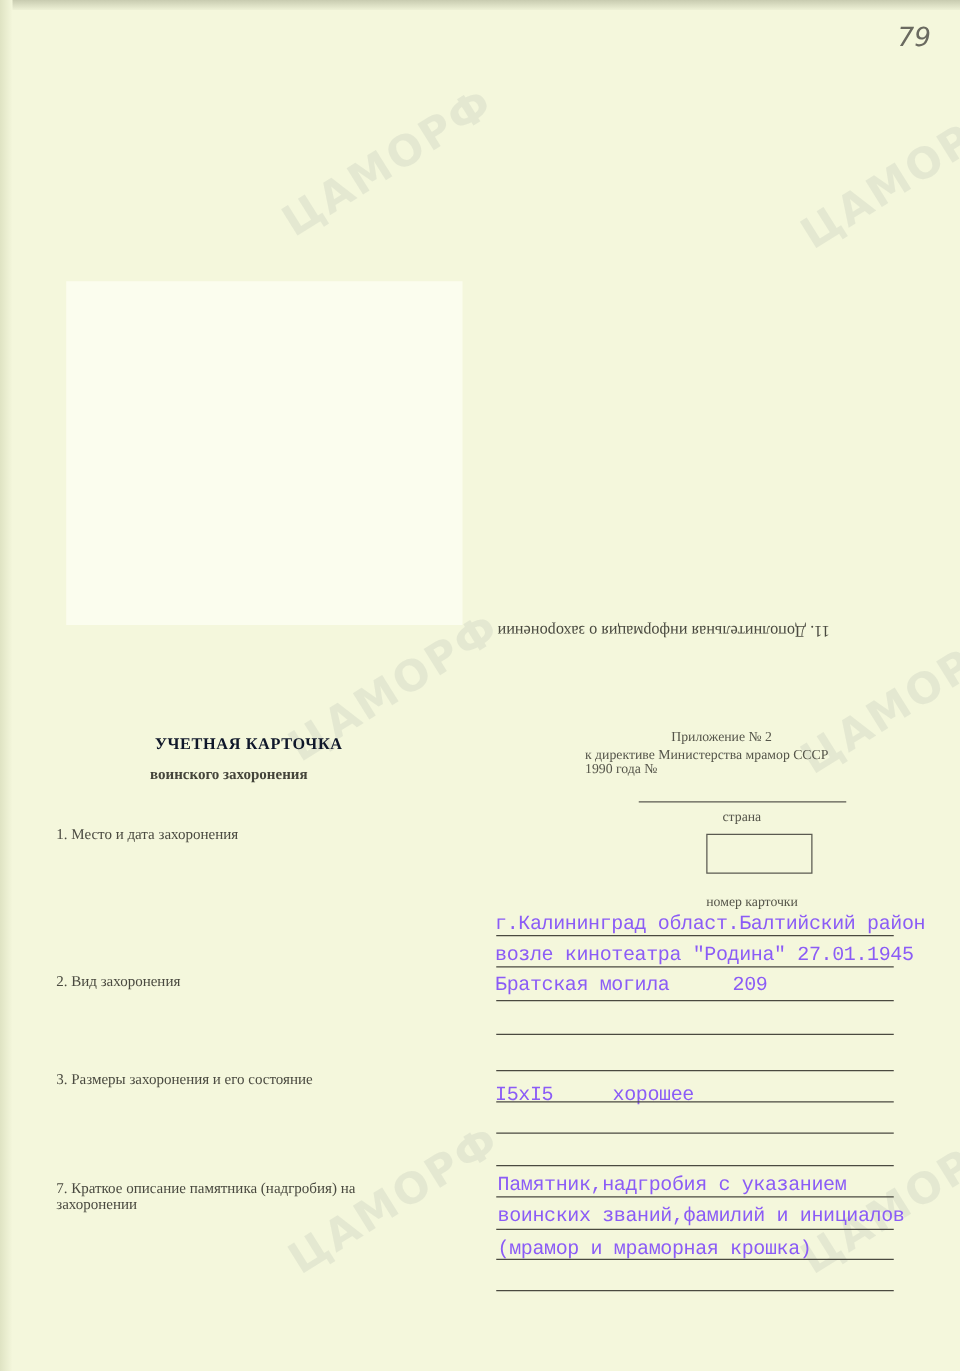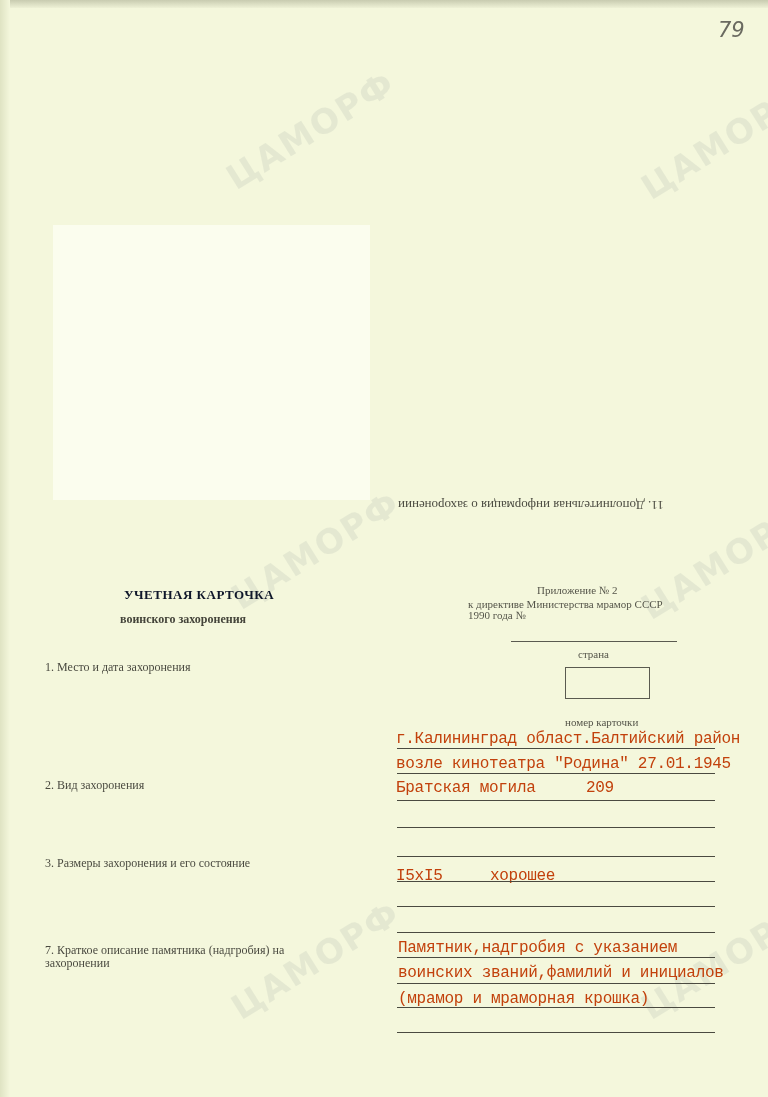--- a/index.html
+++ b/index.html
@@ -65,21 +65,21 @@
       position: absolute; left: 565px; top: 702px; font-size: 11px; color: #55554a; margin-top: 14px;
     }
     .field-label {
       position: absolute; left: 45px; font-size: 12px; color: #4a4a40; line-height: 13px;
     }
     .rule {
       position: absolute; left: 397px; width: 318px; height: 1px; background: #4a4a40;
     }
     .typed {
       position: absolute; font-family: "Liberation Mono", monospace; font-size: 16px;
-      color: #c2410c; white-space: nowrap; letter-spacing: -0.3px;
+      color: #8b5cf6; white-space: nowrap; letter-spacing: -0.3px;
     }
   </style>
 </head>
 <body>
 
 <div class="topstrip"></div>
 <div class="leftedge"></div>
 
 <div class="photo-area"></div>
 

